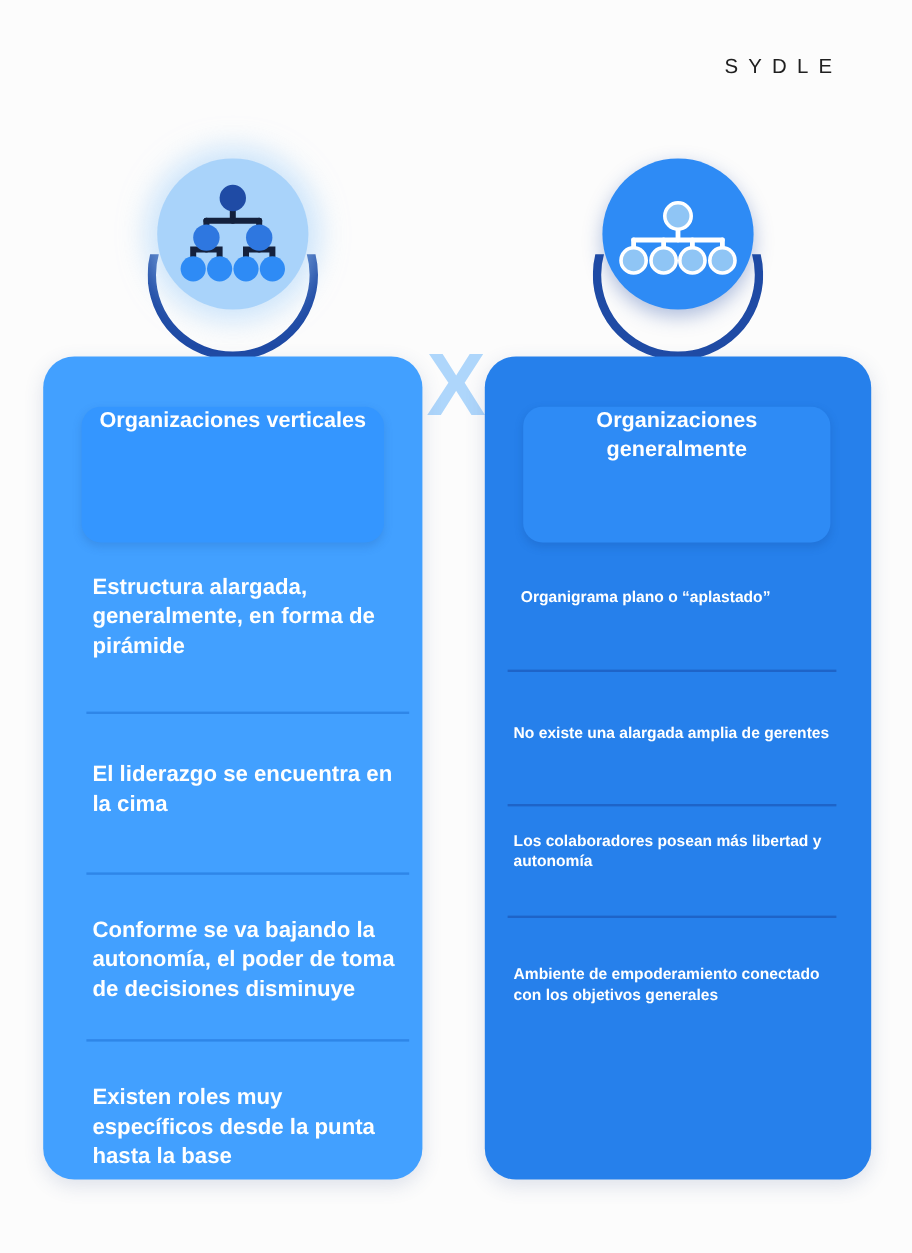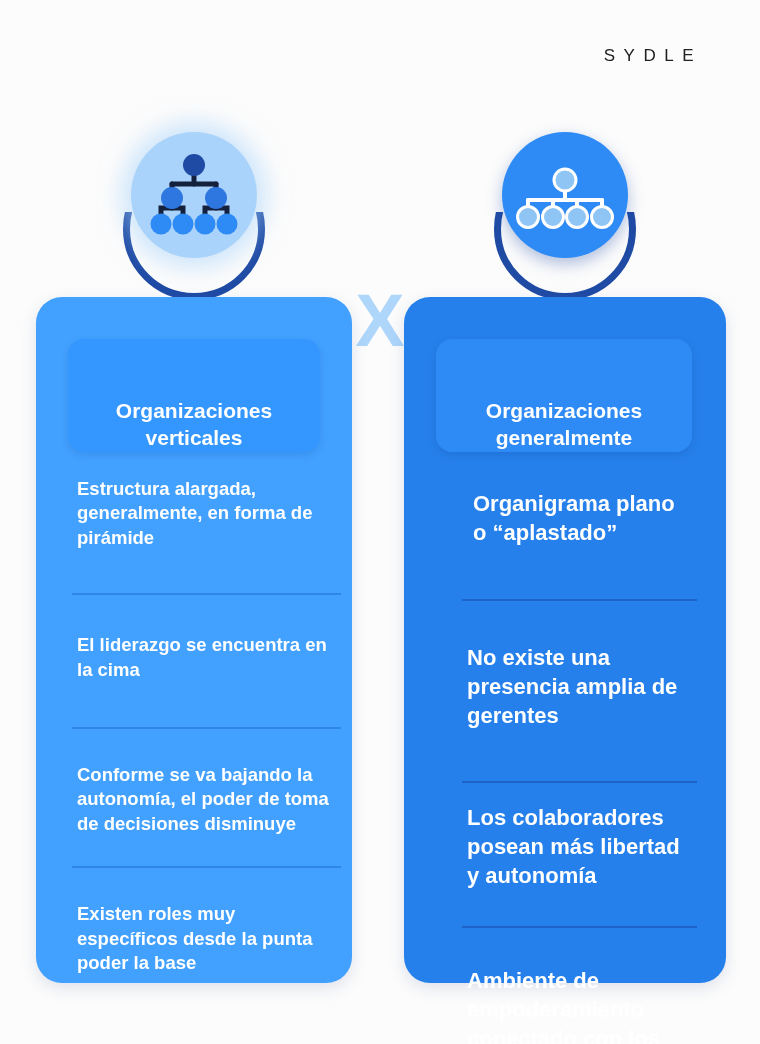--- a/index.html
+++ b/index.html
@@ -118,24 +118,24 @@
     height: 686px;
     background: #2680EB;
   }
 
   .card-header {
     position: absolute;
     border-radius: 16px;
     text-align: center;
     font-weight: bold;
     color: #FFFFFF;
-    font-size: 21px;
+    font-size: 18px;
     line-height: 1.32;
     display: flex;
-    align-items: flex-end;
+    align-items: flex-start;
     justify-content: center;
   }
   .card.left .card-header {
     left: 32px;
     top: 42px;
     width: 252px;
     height: 113px;
     background: #3496FF;
     box-shadow: 0 3px 7px rgba(31,90,170,0.22);
   }
@@ -160,22 +160,22 @@
     position: relative;
     color: #FFFFFF;
     font-weight: bold;
     line-height: 1.32;
   }
   .card.left .item {
     margin: 0 16px 0 41px;
     font-size: 18.5px;
   }
   .card.right .item {
-    margin: 0 34px 0 63px;
-    font-size: 22px;
+    margin: 0 34px 0 24px;
+    font-size: 13px;
   }
 
   .item .divider {
     position: absolute;
     left: -5px;
     right: -5px;
     bottom: 0;
     height: 2px;
   }
   .card.left .item .divider  { background: #2E86E8; }
@@ -263,37 +263,37 @@
     </div>
     <div class="item i1">
       <span>El liderazgo se encuentra en la cima</span>
       <span class="divider"></span>
     </div>
     <div class="item i2">
       <span>Conforme se va bajando la autonomía, el poder de toma de decisiones disminuye</span>
       <span class="divider"></span>
     </div>
     <div class="item i3">
-      <span>Existen roles muy específicos desde la punta poder la base</span>
+      <span>Existen roles muy específicos desde la punta hasta la base</span>
       
     </div>
   </div>
 </div>
 
 <div class="card right">
   <div class="card-header">
     <span>Organizaciones generalmente</span>
   </div>
   <div class="items">
     <div class="item i0">
       <span>Organigrama plano o “aplastado”</span>
       <span class="divider"></span>
     </div>
     <div class="item i1">
-      <span>No existe una presencia amplia de gerentes</span>
+      <span>No existe una alargada amplia de gerentes</span>
       <span class="divider"></span>
     </div>
     <div class="item i2">
       <span>Los colaboradores posean más libertad y autonomía</span>
       <span class="divider"></span>
     </div>
     <div class="item i3">
       <span>Ambiente de empoderamiento conectado con los objetivos generales</span>
       
     </div>

